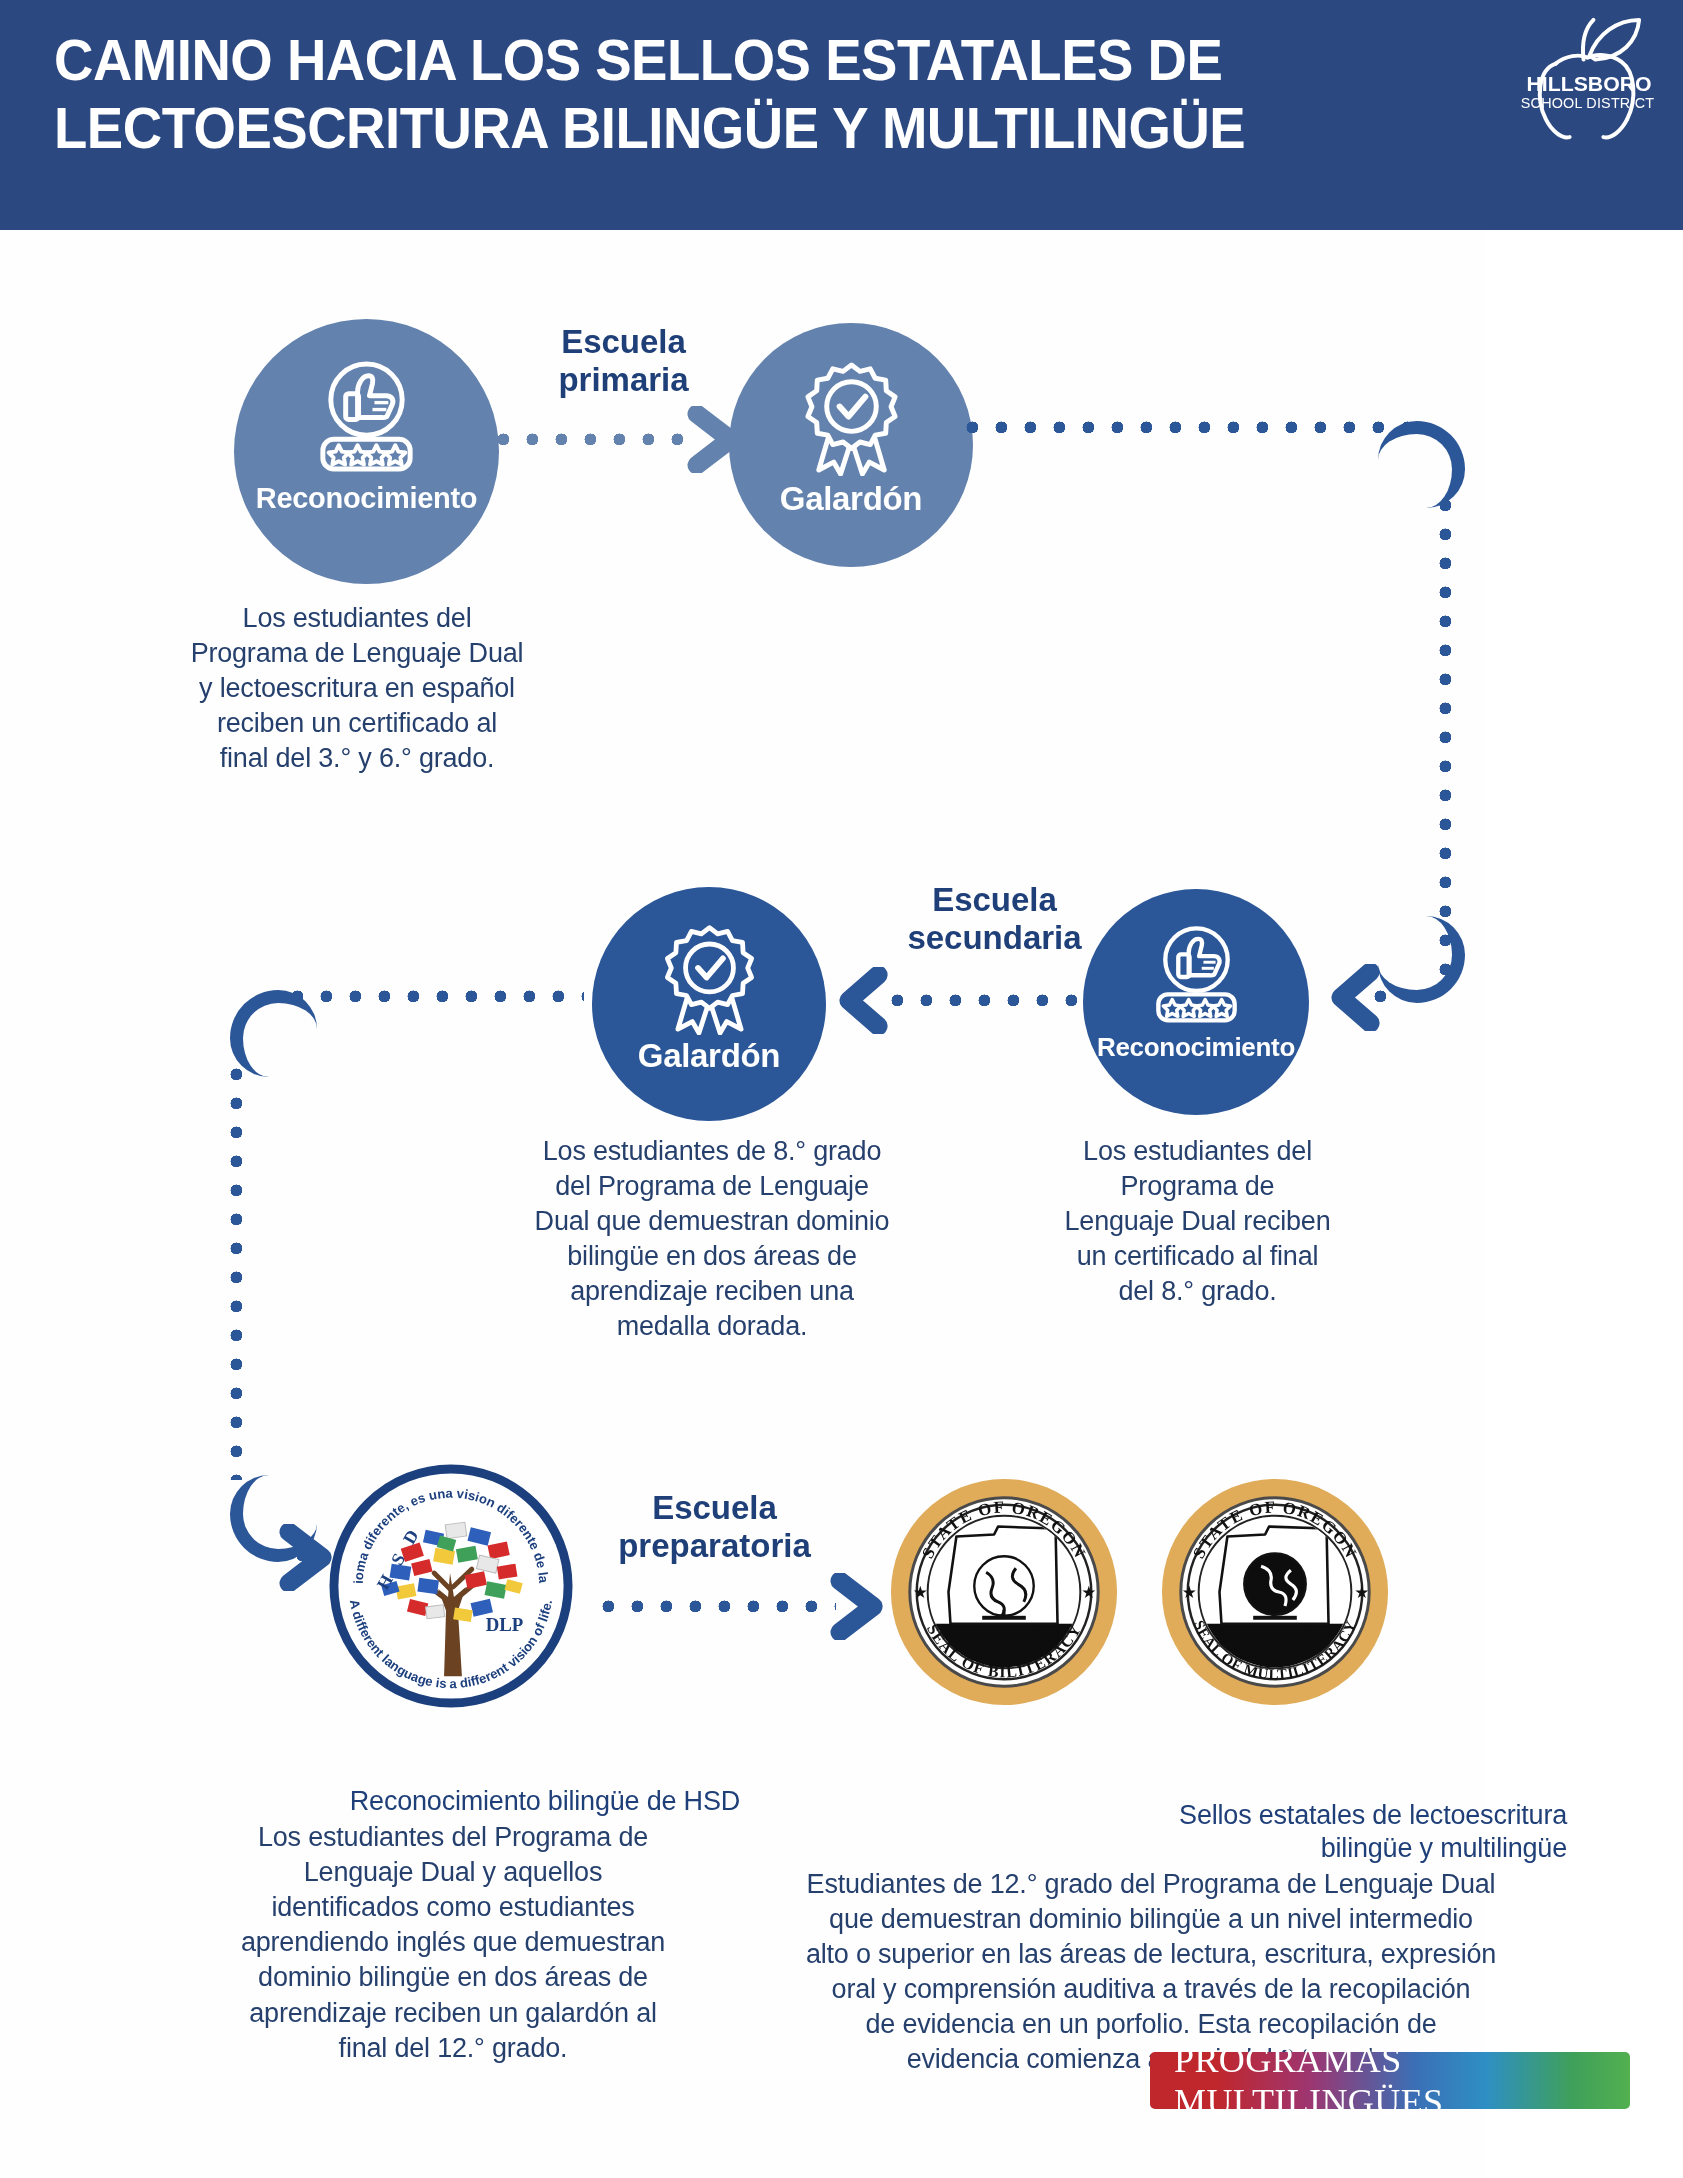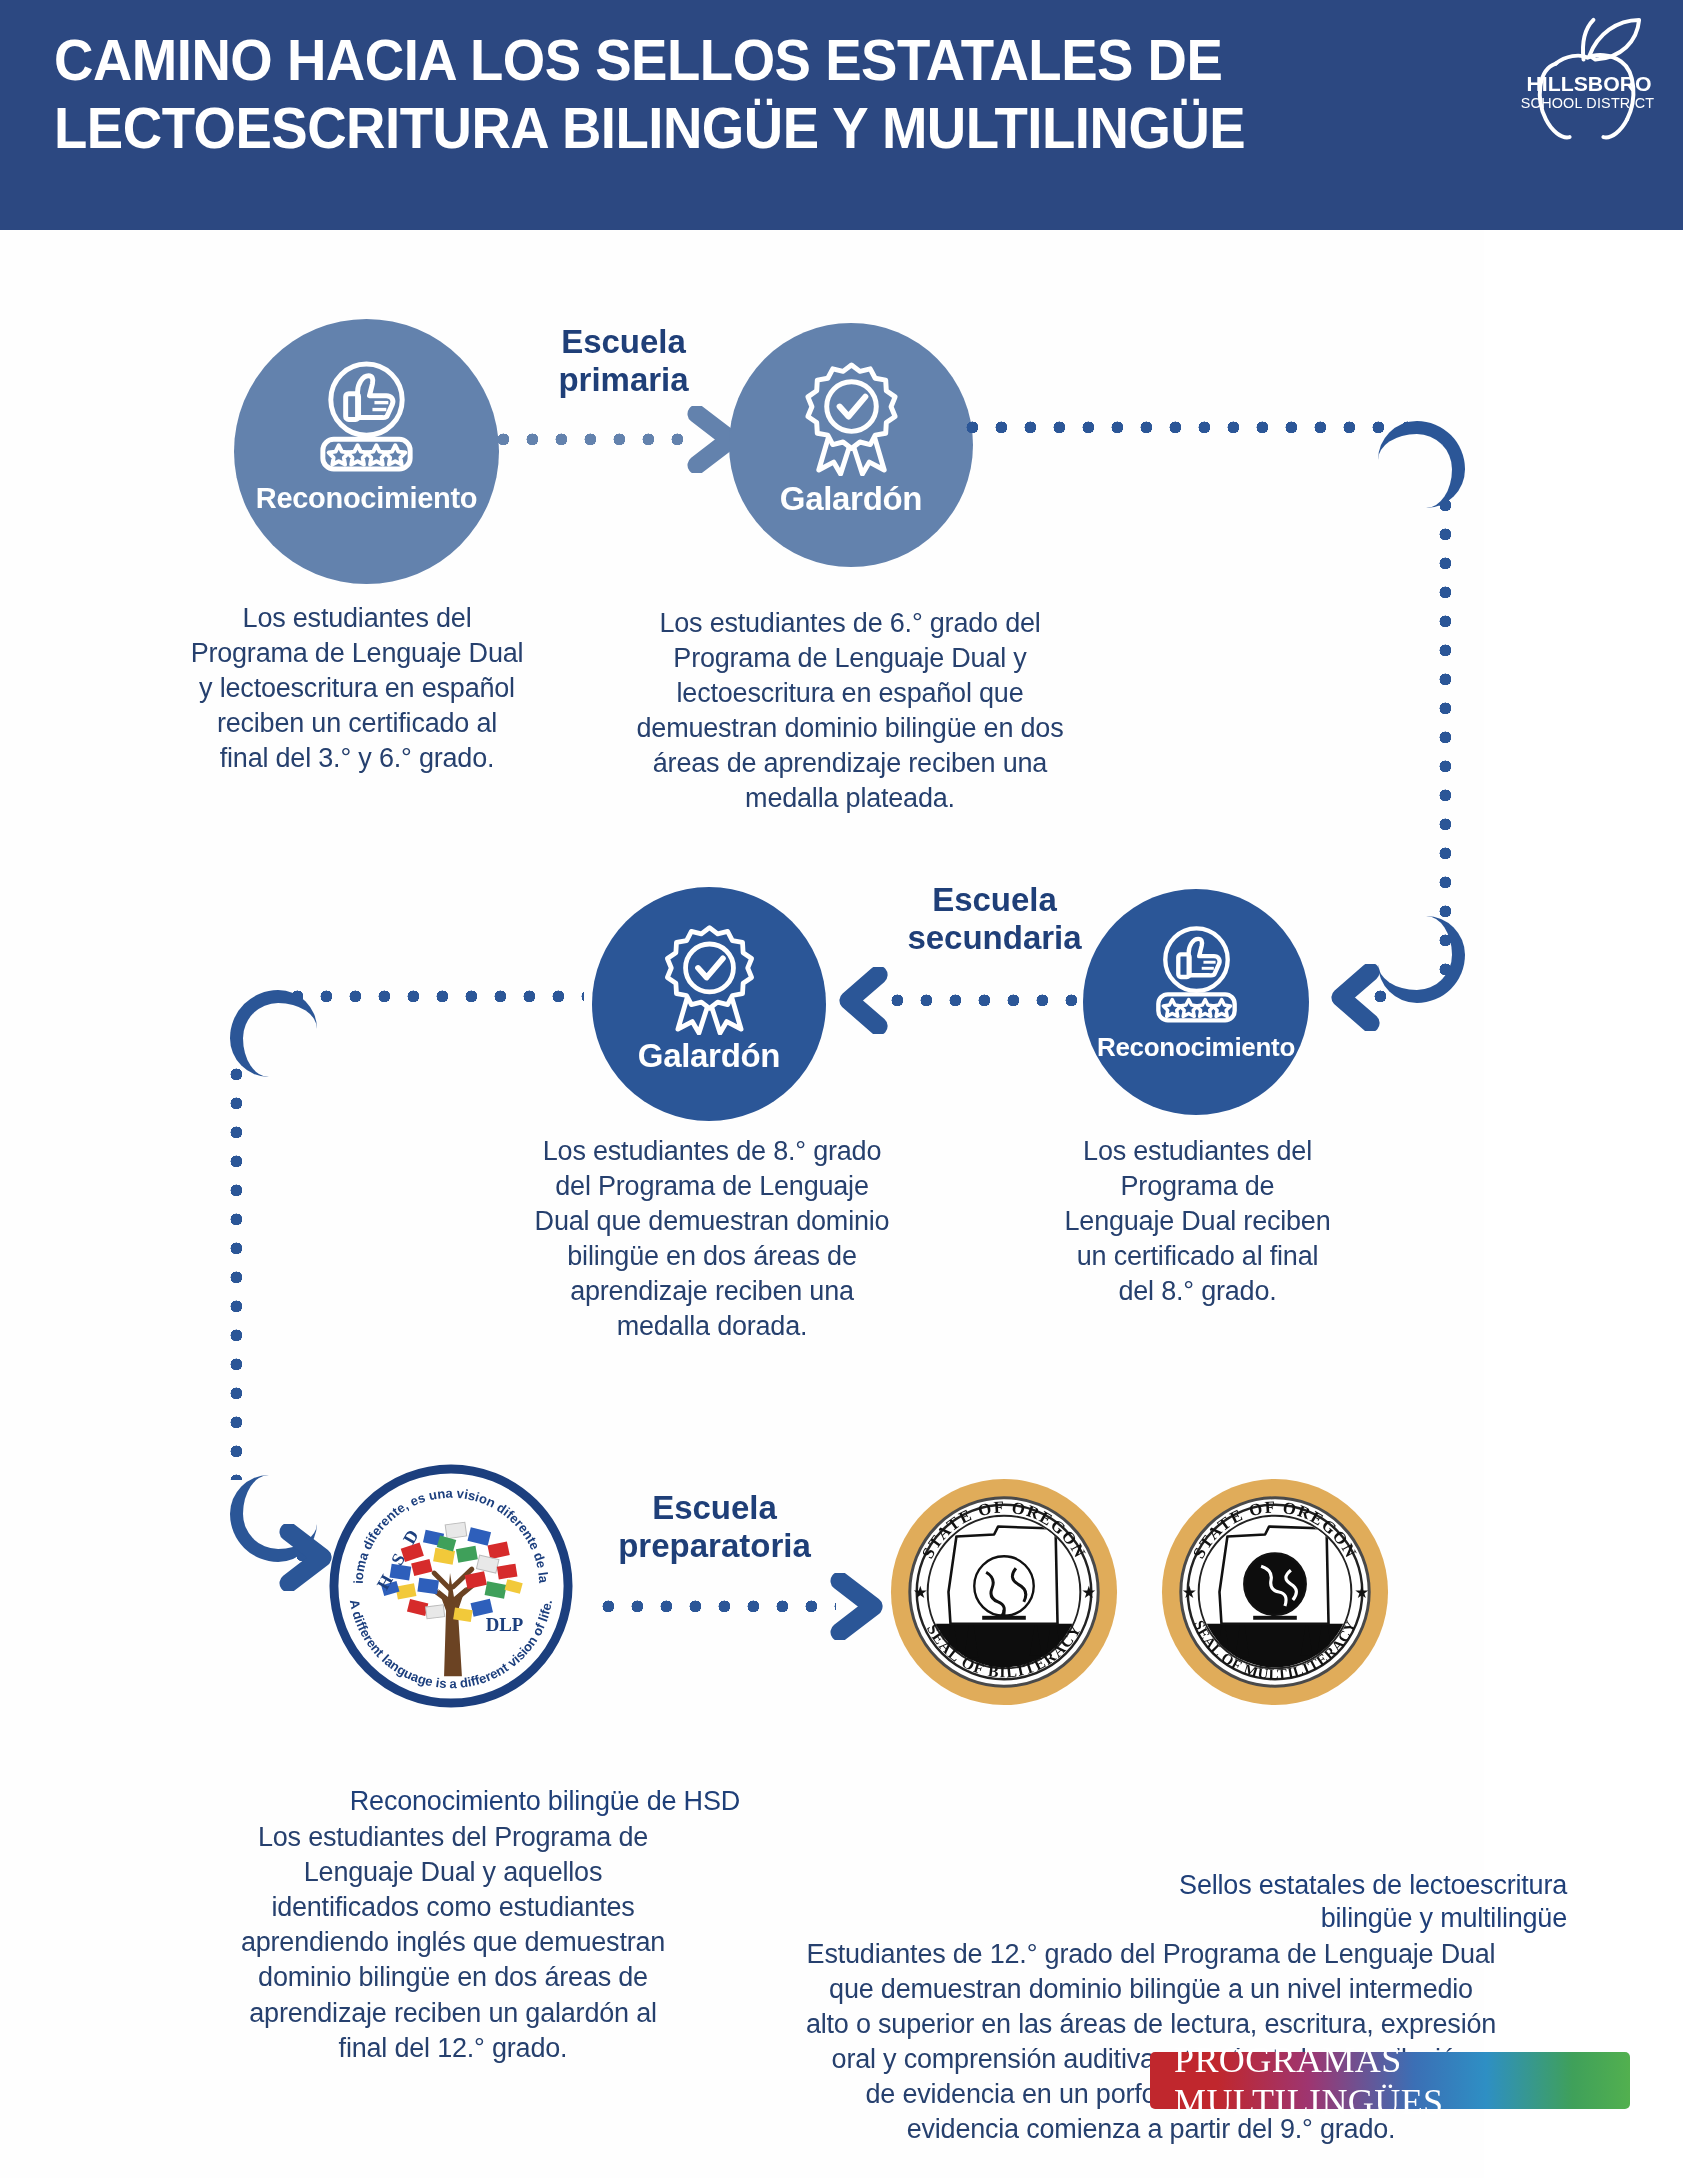--- a/index.html
+++ b/index.html
@@ -208,26 +208,20 @@
       <path d="M82 80 L92 114 L77 106 L70 118 L61 90" fill="none" stroke="#fff" stroke-width="5" stroke-linejoin="round"></path>
     </svg>
     <div class="node-label" style="font-size:33px; margin-top:4px;">Galardón</div>
   </div>
 
   <div class="body-text" style="left:147px; top:601px; width:420px;">Los estudiantes del
 Programa de Lenguaje Dual
 y lectoescritura en español
 reciben un certificado al
 final del 3.° y 6.° grado.</div>
-  <div class="body-text" style="left:590px; top:606px; width:520px;">Los estudiantes de 6.° grado del
-Programa de Lenguaje Dual y
-lectoescritura en español que
-demuestran dominio bilingüe en dos
-áreas de aprendizaje reciben una
-medalla plateada.</div>
 
   <div class="dots-h" style="left:962px; top:421px; width:469px;"></div>
   <div class="corner" style="left:1378px; top:421px; width:87px; height:87px;
               border-left:none; border-bottom:none; border-top-right-radius:57px;"></div>
   <div class="dots-v" style="left:1439px; top:495px; height:495px;"></div>
   <div class="corner" style="left:1378px; top:916px; width:87px; height:87px;
               border-left:none; border-top:none; border-bottom-right-radius:57px;"></div>
   <div class="dots-h" style="left:1370px; top:990px; width:28px;"></div>
   <svg class="chev" style="left:1327px; top:964px;" width="59" height="67" viewBox="0 0 60 68">
     <path d="M44 8 L14 34 L44 60" fill="none" stroke="#2b5697" stroke-width="19" stroke-linecap="round" stroke-linejoin="round"></path>
@@ -417,21 +411,21 @@
   <div class="body-text" style="left:166px; top:1750px; width:574px;">
     <span class="cap-head">Reconocimiento bilingüe de HSD</span><span>Los estudiantes del Programa de
 Lenguaje Dual y aquellos
 identificados como estudiantes
 aprendiendo inglés que demuestran
 dominio bilingüe en dos áreas de
 aprendizaje reciben un galardón al
 final del 12.° grado.</span>
   </div>
 
-  <div class="body-text" style="left:735px; top:1834px; width:832px;">
+  <div class="body-text" style="left:735px; top:1764px; width:832px;">
     <span class="cap-head">Sellos estatales de lectoescritura
 bilingüe y multilingüe</span><span>Estudiantes de 12.° grado del Programa de Lenguaje Dual
 que demuestran dominio bilingüe a un nivel intermedio
 alto o superior en las áreas de lectura, escritura, expresión
 oral y comprensión auditiva a través de la recopilación
 de evidencia en un porfolio. Esta recopilación de
 evidencia comienza a partir del 9.° grado.</span>
   </div>
 
   <div id="footer-badge">

